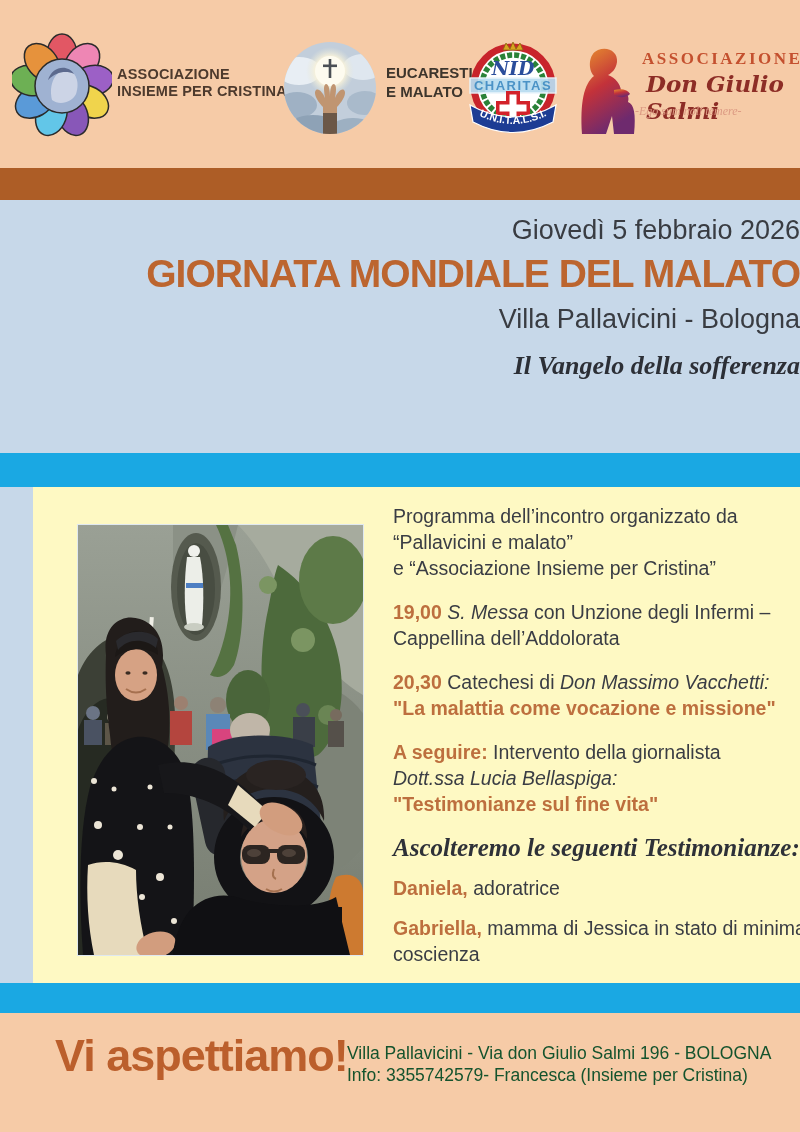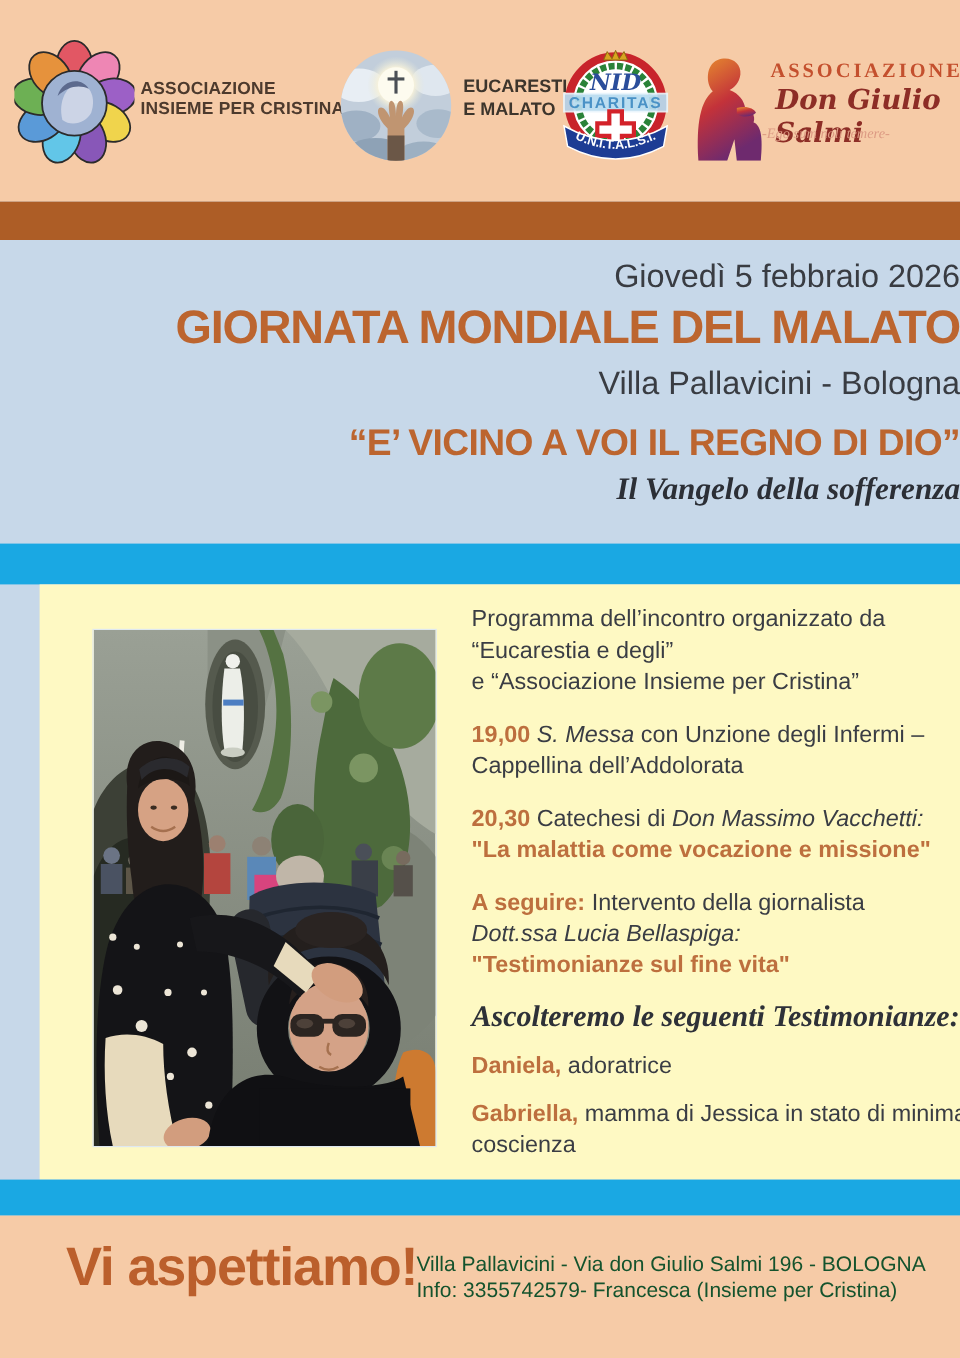--- a/index.html
+++ b/index.html
@@ -159,21 +159,20 @@
     <div class="salmi-motto">-Ego sum noli temere-</div>
   </div>
 
   <div class="bar-brown"></div>
 
   <div class="section-title">
     <div class="inner">
       <div class="date">Giovedì 5 febbraio 2026</div>
       <div class="big-title">GIORNATA MONDIALE DEL MALATO</div>
       <div class="location">Villa Pallavicini - Bologna</div>
-      <div class="quote">“E’ VICINO A VOI IL REGNO DI DIO”</div>
       <div class="subtitle">Il Vangelo della sofferenza</div>
     </div>
   </div>
 
   <div class="bar-cyan-1"></div>
 
   <div class="section-main">
 
     <svg class="photo" viewBox="0 0 285 430">
       <defs>
@@ -272,21 +271,21 @@
       <path d="M196,344 q-3,8 2,10 M188,364 q8,5 16,0" stroke="#a5714f" stroke-width="2" fill="none"></path>
 
       <path d="M80,240 C112,232 142,242 168,264 L188,284 L172,306 C148,280 116,268 86,268 Z" fill="#17171a"></path>
       <path d="M160,260 L190,286 L177,302 L150,280 Z" fill="#e7dabc"></path>
       <ellipse cx="203" cy="294" rx="23" ry="14" fill="#d29d7e" transform="rotate(28 203 294)"></ellipse>
     </svg>
 
     <div class="program">
       <p>
         <span>Programma dell’incontro organizzato da</span><br>
-        <span>“Eucarestia e degli”</span><br>
+        <span>“Pallavicini e malato”</span><br>
         <span>e “Associazione Insieme per Cristina”</span>
       </p>
 
       <p>
         <span class="accent">19,00</span>
         <span class="it">S. Messa</span>
         <span>con Unzione degli Infermi –</span><br>
         <span>Cappellina dell’Addolorata</span>
       </p>
 

